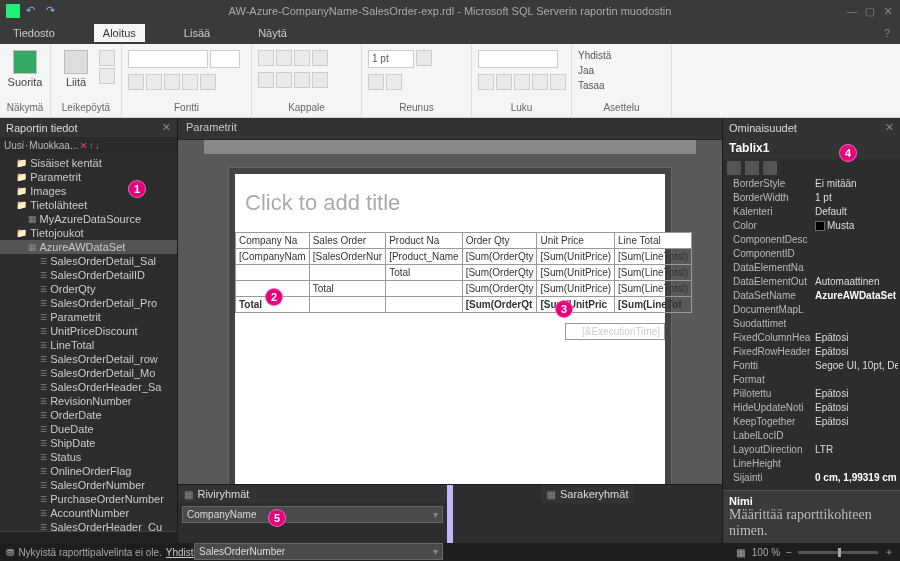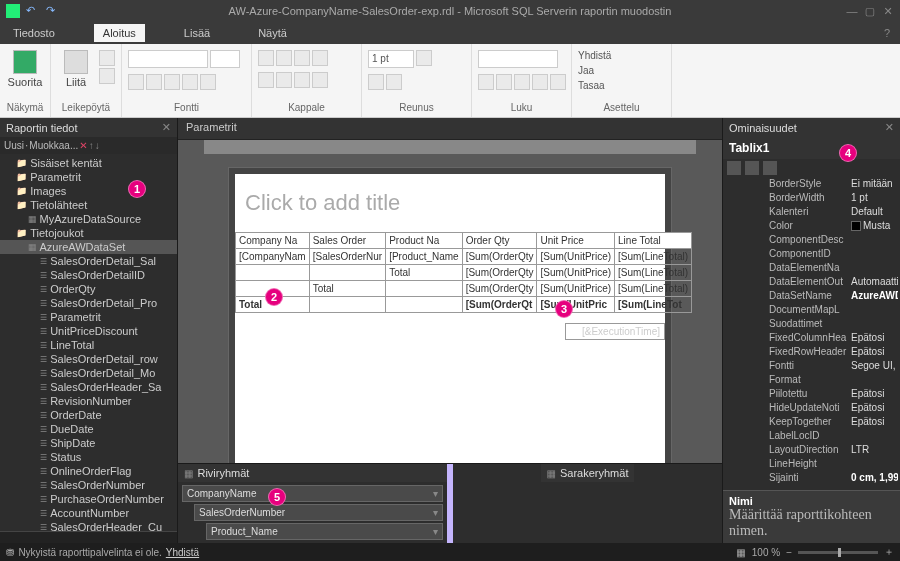--- a/index.html
+++ b/index.html
@@ -51,37 +51,37 @@
   .design { flex: 1; background: #595959; display: flex; justify-content: center; overflow: hidden; position: relative; }
   .ruler-h { height: 14px; background: #888; margin: 0 26px; }
   .page-shadow { background: #fff; width: 430px; margin-top: 34px; box-shadow: 0 0 0 6px #444, 0 0 0 7px #666; }
   .title-ph { padding: 16px 10px; color: #aaa; font-size: 22px; font-family: "Segoe UI Light", sans-serif; }
   .tablix { border-collapse: collapse; width: 100%; font-size: 10px; color: #333; }
   .tablix th, .tablix td { border: 1px solid #999; padding: 2px 3px; text-align: left; white-space: nowrap; overflow: hidden; }
   .tablix th { font-weight: normal; background: #fff; }
   .tablix .bold td { font-weight: bold; }
   .exec-time { text-align: right; padding: 2px 4px; border: 1px solid #999; font-size: 10px; margin-top: 10px; width: 100px; margin-left: auto; }
   
-  .groups { height: 80px; background: #2d2d2d; border-top: 1px solid #1a1a1a; display: flex; }
+  .groups { height: 59px; background: #2d2d2d; border-top: 1px solid #1a1a1a; display: flex; }
   .grp-col { flex: 1; display: flex; flex-direction: column; }
   .grp-col + .grp-col { border-left: 6px solid #c4b5fd; align-items: center; }
   .grp-hdr { background: #333; padding: 3px 6px; font-size: 11px; color: #ddd; display:flex; align-items:center; gap:4px;}
   .grp-hdr::before { content:"▦"; color:#888; font-size:10px; }
   .grp-body { flex: 1; padding: 3px 4px; }
-  .grp-row { background: #4a4a4a; border: 1px solid #666; padding: 2px 4px; margin-bottom: 2px; display: flex; font-size: 10px; color: #ddd; }
+  .grp-row { background: #4a4a4a; border: 1px solid #666; padding: 2px 4px; margin-bottom: 20px; display: flex; font-size: 10px; color: #ddd; }
   .grp-row.ind1r { margin-left: 12px; }
   .grp-row.ind2r { margin-left: 24px; }
   .grp-row::after { content: "▾"; margin-left: auto; color: #888; }
   
   .rightpanel { width: 178px; background: #2d2d2d; border-left: 1px solid #1a1a1a; display: flex; flex-direction: column; }
   .propname { background: #333; padding: 4px 6px; font-weight: bold; color: #fff; font-size: 12px; position: relative; }
   .prop-toolbar { padding: 2px 4px; display:flex; gap:4px; }
   .prop-toolbar span { width:14px; height:14px; background:#555; }
   .proplist { flex: 1; overflow: hidden; font-size: 10px; }
-  .proprow { display: flex; padding: 0 2px; line-height: 14px; margin-left: 36px; }
+  .proprow { display: flex; padding: 0 2px; line-height: 14px; }
   .proprow .k { width: 90px; color: #bbb; padding-left: 8px; white-space: nowrap; overflow: hidden; }
   .proprow .v { flex: 1; color: #ddd; white-space: nowrap; overflow: hidden; }
   .proprow.bold .v { font-weight: bold; color: #fff; }
   .prop-desc { background: #3a3a3a; padding: 4px 6px; border-top: 1px solid #555; }
   .prop-desc .t { font-weight: bold; color: #fff; font-size: 11px; }
   .prop-desc .d { color: #bbb; font-size: 14px; font-family: Liberation Serif, serif; }
   
   .statusbar { height: 18px; background: #1e1e1e; color: #aaa; font-size: 10px; display: flex; align-items: center; padding: 0 6px; }
   .statusbar a { color: #ccc; text-decoration: underline; margin-left: 4px; }
   .zoom { margin-left: auto; display: flex; align-items: center; gap: 6px; }

